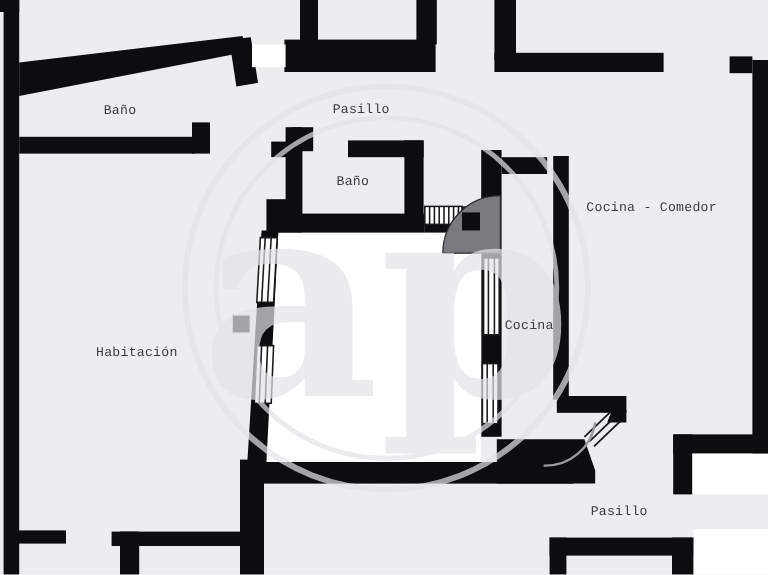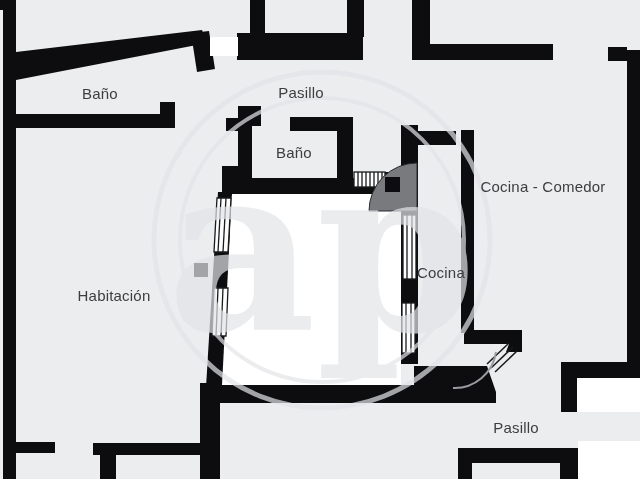--- a/index.html
+++ b/index.html
@@ -4,22 +4,22 @@
 <style>
   html,body{margin:0;padding:0;background:#fff;}
   #stage{
     position:relative;width:640px;height:479px;overflow:hidden;
     background:#ebedee;
     font-family:"Liberation Sans", sans-serif;
   }
   #plan-svg{position:absolute;left:0;top:0;}
   .room-label{
     position:absolute;transform:translate(-50%,-50%);
-    font-size:15px;color:#3d3d3f;letter-spacing:.2px;white-space:nowrap;
-    font-family:Liberation Sans, sans-serif;
+    font-size:11px;color:#3d3d3f;letter-spacing:.2px;white-space:nowrap;
+    font-family:Liberation Mono, monospace;
   }
 </style>
 </head>
 <body>
 
 <div id="stage">
 
   <svg id="plan-svg" width="640" height="479" viewBox="0 0 640 479">
 
     <rect x="0" y="0" width="640" height="479" fill="#ebedee"></rect>
@@ -135,18 +135,18 @@
     <g opacity="0.7">
       <circle cx="322" cy="240" r="168" fill="none" stroke="#e3e4e8" stroke-width="5"></circle>
       <circle cx="322" cy="240" r="142" fill="none" stroke="#e3e4e8" stroke-width="4"></circle>
       <text x="322" y="330" text-anchor="middle" fill="#e3e4e8" font-family="DejaVu Serif, serif" font-weight="bold" font-size="230">ap</text>
     </g>
   </svg>
 
   <div class="room-label" style="left:100px;top:93px">Baño</div>
   <div class="room-label" style="left:301px;top:92px">Pasillo</div>
   <div class="room-label" style="left:294px;top:152px">Baño</div>
-  <div class="room-label" style="left:543px;top:186px">Cocina - Comedor</div>
+  <div class="room-label" style="left:543px;top:174px">Cocina - Comedor</div>
   <div class="room-label" style="left:114px;top:295px">Habitación</div>
   <div class="room-label" style="left:441px;top:272px">Cocina</div>
   <div class="room-label" style="left:516px;top:427px">Pasillo</div>
 
 </div>
 
 </body></html>

